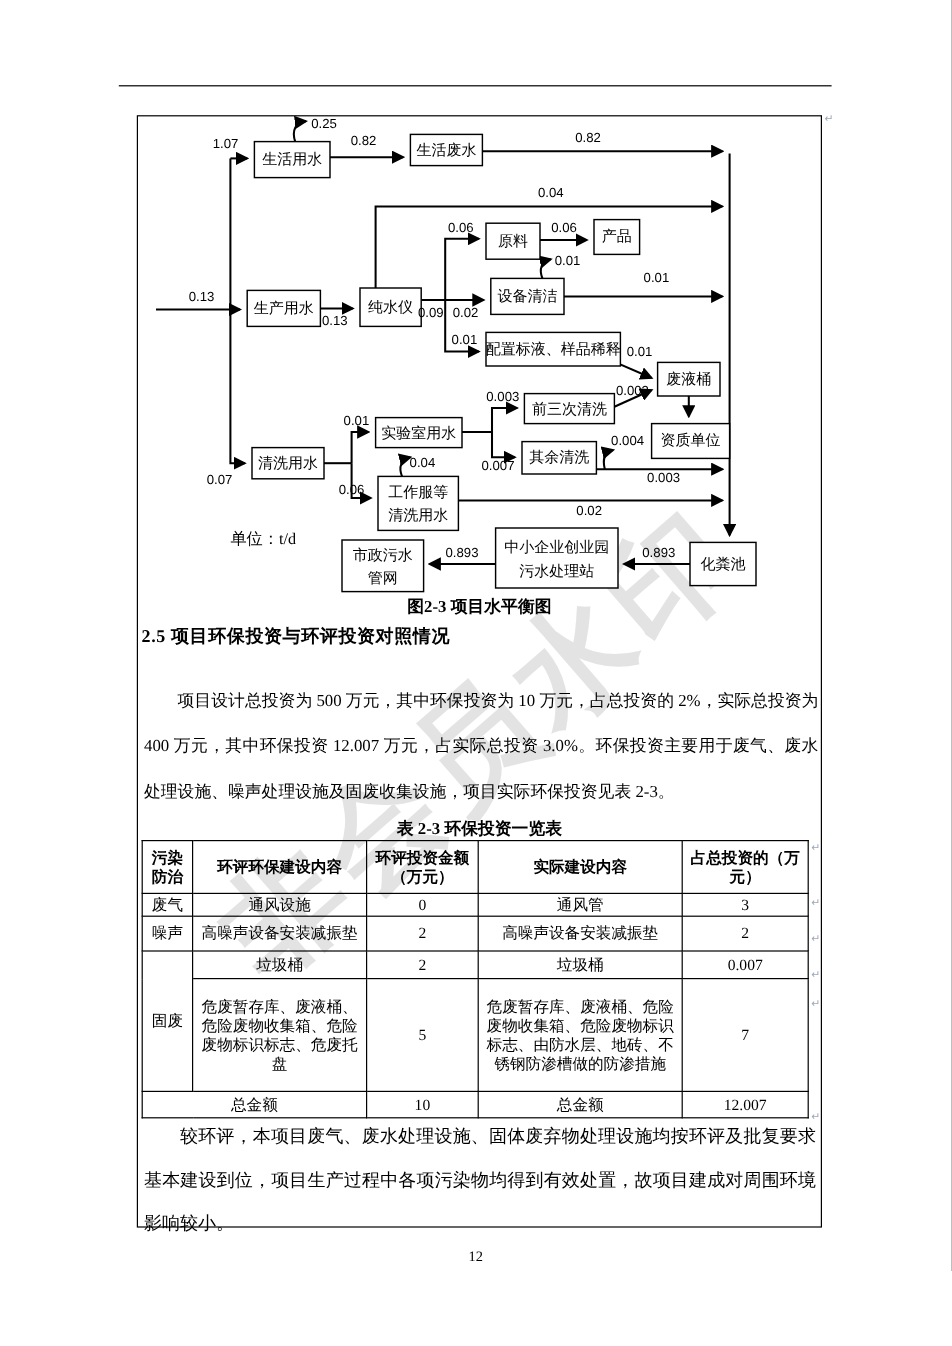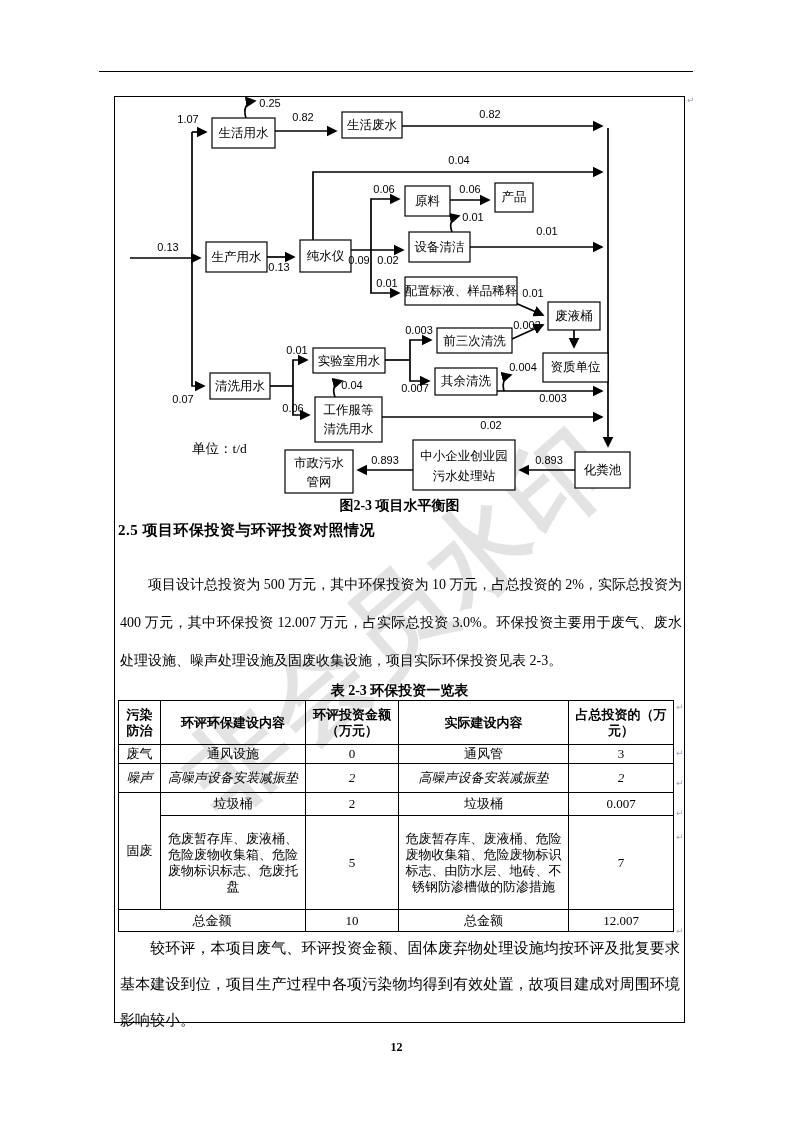--- a/index.html
+++ b/index.html
@@ -21,24 +21,24 @@
   #fig-caption{top:497px;left:114px;width:571px;text-align:center;font-weight:bold;font-size:14px;z-index:2;}
   #sec-heading{top:521px;left:118px;width:560px;font-weight:bold;font-size:15px;letter-spacing:.5px;z-index:2;}
   #para1{top:566px;left:120px;width:562px;font-size:14px;line-height:38px;text-indent:2em;
          text-align:justify;margin:0;z-index:2;}
   #tbl-title{top:682px;left:114px;width:571px;text-align:center;font-weight:bold;font-size:14px;z-index:2;}
   #invest-table{top:700px;left:118px;border-collapse:collapse;table-layout:fixed;width:555px;
                 font-size:13px;text-align:center;z-index:2;}
   #invest-table td,#invest-table th{border:1.3px solid #000;padding:1px 3px;line-height:16px;vertical-align:middle;
                 font-weight:normal;word-break:break-all;}
   #invest-table th{font-weight:bold;}
-  .rh-head{height:44px;}.rh1{height:19px;}.rh2{height:29px;font-style:italic;}.rh3{height:23px;}.rh4{height:94px;}.rh5{height:22px;padding-left:20px;}
+  .rh-head{height:44px;}.rh1{height:19px;}.rh2{height:29px;}.rh3{height:23px;}.rh4{height:94px;}.rh5{height:22px;padding-left:20px;}
   #para2{top:930px;left:120px;width:560px;font-size:15px;line-height:36px;text-indent:2em;
          text-align:justify;margin:0;z-index:2;}
-  #page-num{top:1040px;left:0;width:793px;text-align:center;font-size:12px;z-index:2;font-weight:bold;}
+  #page-num{top:1040px;left:0;width:793px;text-align:center;font-size:12px;z-index:2;}
   .pmark{position:absolute;font-size:9px;color:#9aa7b8;z-index:2;font-family:"DejaVu Sans",sans-serif;}
 </style>
 </head>
 <body>
 
 <div id="page">
 
   <div id="watermark" class="abs">非会员水印</div>
 
   <div id="title-rule" class="abs"></div>
@@ -230,21 +230,21 @@
     </tr>
     <tr class="rh5">
       <td colspan="2">总金额</td>
       <td>10</td>
       <td>总金额</td>
       <td>12.007</td>
     </tr>
   </tbody>
     </table>
 
-  <p id="para2" class="abs">较环评，本项目废气、环评投资金额、固体废弃物处理设施均按环评及批复要求基本建设到位，项目生产过程中各项污染物均得到有效处置，故项目建成对周围环境影响较小。</p>
+  <p id="para2" class="abs">较环评，本项目废气、废水处理设施、固体废弃物处理设施均按环评及批复要求基本建设到位，项目生产过程中各项污染物均得到有效处置，故项目建成对周围环境影响较小。</p>
 
   <div id="page-num" class="abs">12</div>
 
   <span class="pmark" style="left:687px;top:95px;">↵</span>
   <span class="pmark" style="left:676px;top:702px;">↵</span>
   <span class="pmark" style="left:676px;top:748px;">↵</span>
   <span class="pmark" style="left:676px;top:778px;">↵</span>
   <span class="pmark" style="left:676px;top:808px;">↵</span>
   <span class="pmark" style="left:676px;top:832px;">↵</span>
   <span class="pmark" style="left:676px;top:926px;">↵</span>

